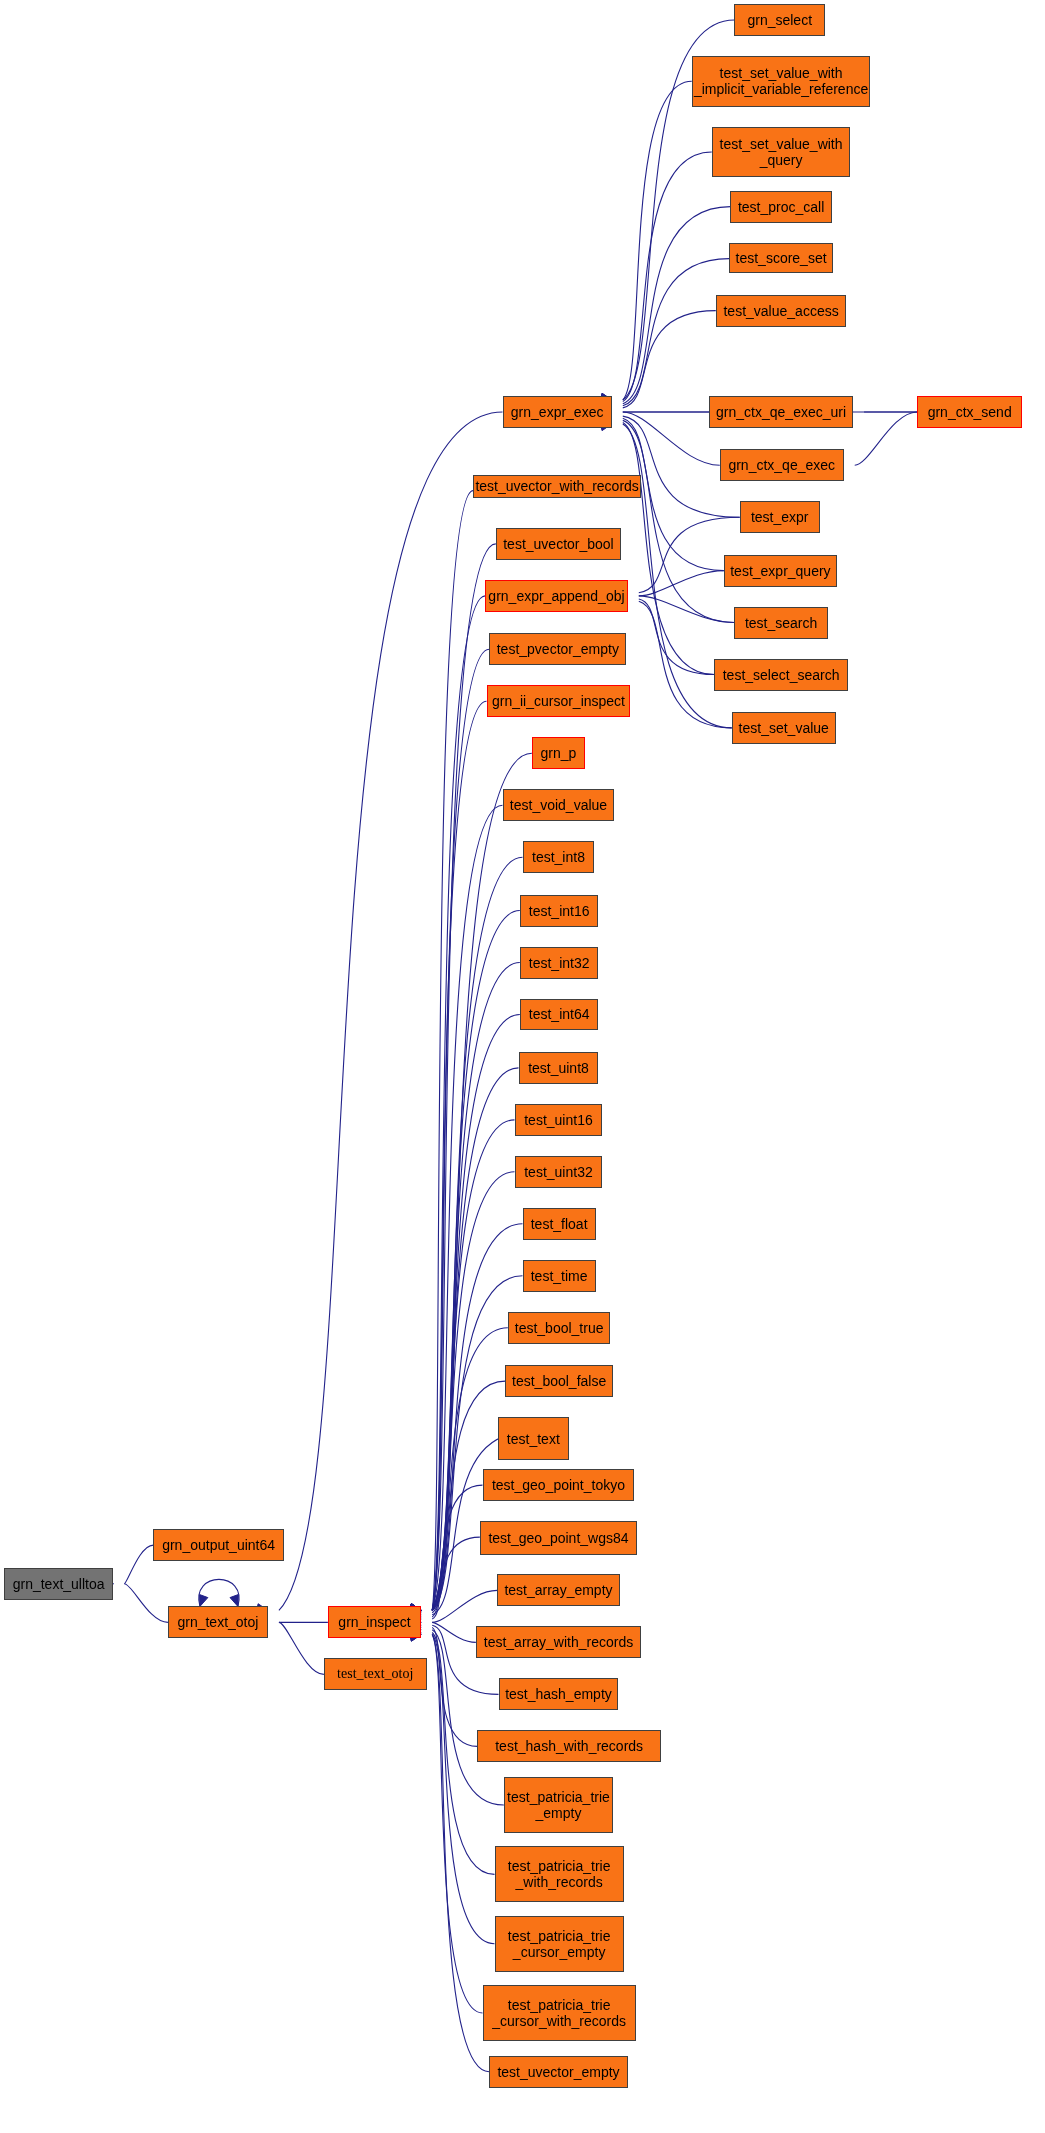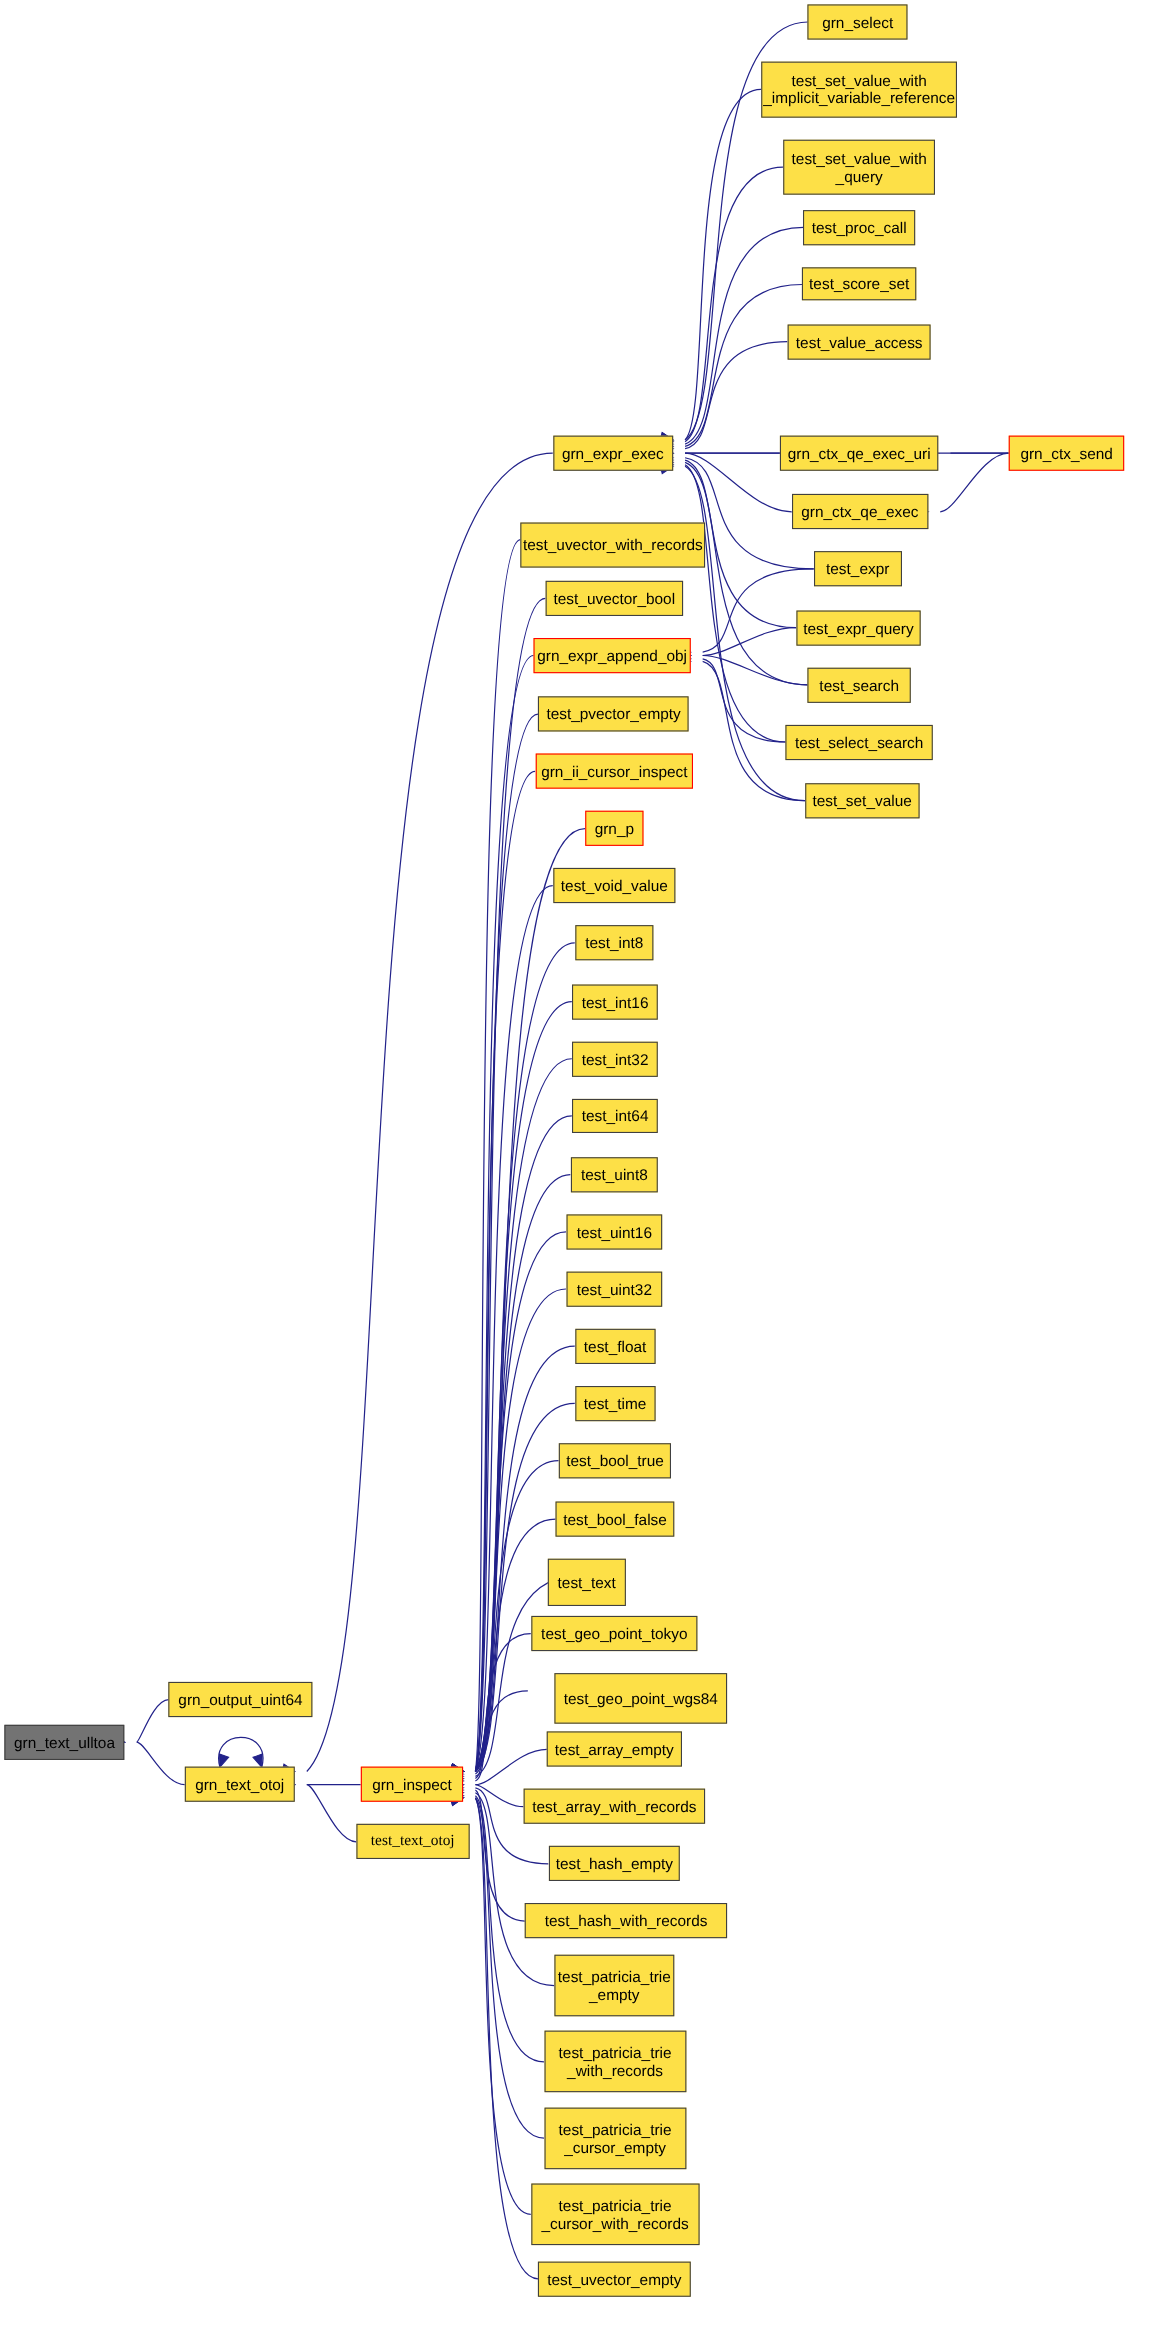--- a/index.html
+++ b/index.html
@@ -12,21 +12,21 @@
     overflow:hidden;
   }
   #edges{position:absolute;left:0;top:0;width:1045px;height:2133px;}
   .node{
     position:absolute;
     box-sizing:border-box;
     display:flex;
     align-items:center;
     justify-content:center;
     text-align:center;
-    background:#fde047;
+    background:#f97316;
     border:1px solid #404040;
     color:#000000;
     font-size:14px;
     line-height:16px;
     white-space:pre;
     letter-spacing:0px;
     z-index:5;
   }
   .node.red{border:1px solid #ff0000;}
   .node.root{background:#737373;border:1px solid #404040;}
@@ -162,21 +162,21 @@
     <div class="node" style="left: 691.779px; top: 55.9912px; width: 178.61px; height: 50.6587px;">test_set_value_with
 _implicit_variable_reference</div>
     <div class="node" style="left: 711.773px; top: 126.647px; width: 138.622px; height: 50.6587px;">test_set_value_with
 _query</div>
     <div class="node" style="left: 730.434px; top: 190.637px; width: 101.301px; height: 31.995px;">test_proc_call</div>
     <div class="node" style="left: 729.101px; top: 242.629px; width: 103.967px; height: 30px;">test_score_set</div>
     <div class="node" style="left: 715.772px; top: 294.621px; width: 130.625px; height: 31.995px;">test_value_access</div>
     <div class="node" style="left: 709.107px; top: 395.938px; width: 143.954px; height: 31.995px;">grn_ctx_qe_exec_uri</div>
     <div class="node red" style="left: 917.041px; top: 395.938px; width: 105.3px; height: 31.995px;">grn_ctx_send</div>
     <div class="node" style="left: 719.77px; top: 449.263px; width: 123.96px; height: 31.995px;">grn_ctx_qe_exec</div>
-    <div class="node" style="left: 473.182px; top: 474.592px; width: 167.946px; height: 41px;">test_uvector_with_records</div>
+    <div class="node" style="left: 473.182px; top: 474.592px; width: 167.946px; height: 23px;">test_uvector_with_records</div>
     <div class="node" style="left: 739.764px; top: 501.255px; width: 79.9745px; height: 31.995px;">test_expr</div>
     <div class="node" style="left: 495.842px; top: 527.917px; width: 125.293px; height: 31.995px;">test_uvector_bool</div>
     <div class="node" style="left: 723.769px; top: 554.58px; width: 113.297px; height: 31.995px;">test_expr_query</div>
     <div class="node red" style="left: 485.179px; top: 579.909px; width: 142.621px; height: 31.995px;">grn_expr_append_obj</div>
     <div class="node" style="left: 734.432px; top: 606.572px; width: 93.3036px; height: 31.995px;">test_search</div>
     <div class="node" style="left: 489.177px; top: 633.234px; width: 137.29px; height: 31.995px;">test_pvector_empty</div>
     <div class="node" style="left: 714.439px; top: 658.564px; width: 133.291px; height: 31.995px;">test_select_search</div>
     <div class="node red" style="left: 486.511px; top: 685.226px; width: 143.954px; height: 31.995px;">grn_ii_cursor_inspect</div>
     <div class="node" style="left: 731.767px; top: 711.889px; width: 103.967px; height: 31.995px;">test_set_value</div>
     <div class="node red" style="left: 531.83px; top: 737.218px; width: 53.3163px; height: 31.995px;">grn_p</div>
@@ -187,21 +187,21 @@
     <div class="node" style="left: 519.834px; top: 998.511px; width: 78.6416px; height: 31.995px;">test_int64</div>
     <div class="node" style="left: 518.501px; top: 1051.84px; width: 79.9745px; height: 31.995px;">test_uint8</div>
     <div class="node" style="left: 514.503px; top: 1103.83px; width: 87.9719px; height: 31.995px;">test_uint16</div>
     <div class="node" style="left: 514.503px; top: 1155.82px; width: 87.9719px; height: 31.995px;">test_uint32</div>
     <div class="node" style="left: 522.5px; top: 1207.81px; width: 73.3099px; height: 31.995px;">test_float</div>
     <div class="node" style="left: 522.5px; top: 1259.8px; width: 73.3099px; height: 31.995px;">test_time</div>
     <div class="node" style="left: 507.838px; top: 1311.79px; width: 102.634px; height: 31.995px;">test_bool_true</div>
     <div class="node" style="left: 505.172px; top: 1365.12px; width: 107.966px; height: 31.995px;">test_bool_false</div>
     <div class="node" style="left: 498px; top: 1417.11px; width: 70.6441px; height: 43px;">test_text</div>
     <div class="node" style="left: 482.513px; top: 1469.1px; width: 151.952px; height: 31.995px;">test_geo_point_tokyo</div>
-    <div class="node" style="left: 479.847px; top: 1521.1px; width: 157.283px; height: 46px; margin-left: 24px;">test_geo_point_wgs84</div>
+    <div class="node" style="left: 479.847px; top: 1521.1px; width: 157.283px; height: 34px;">test_geo_point_wgs84</div>
     <div class="node" style="left: 497.175px; top: 1574.42px; width: 122.628px; height: 31.995px;">test_array_empty</div>
     <div class="node" style="left: 475.848px; top: 1626.41px; width: 165.281px; height: 31.995px;">test_array_with_records</div>
     <div class="node" style="left: 498.508px; top: 1678.4px; width: 119.962px; height: 31.995px;">test_hash_empty</div>
     <div class="node" style="left: 477.181px; top: 1730.4px; width: 184px; height: 31.995px;">test_hash_with_records</div>
     <div class="node" style="left: 503.839px; top: 1777.06px; width: 109.298px; height: 55.9912px;">test_patricia_trie
 _empty</div>
     <div class="node" style="left: 494.509px; top: 1846.38px; width: 129.292px; height: 55.9912px;">test_patricia_trie
 _with_records</div>
     <div class="node" style="left: 494.509px; top: 1915.7px; width: 129.292px; height: 55.9912px;">test_patricia_trie
 _cursor_empty</div>

